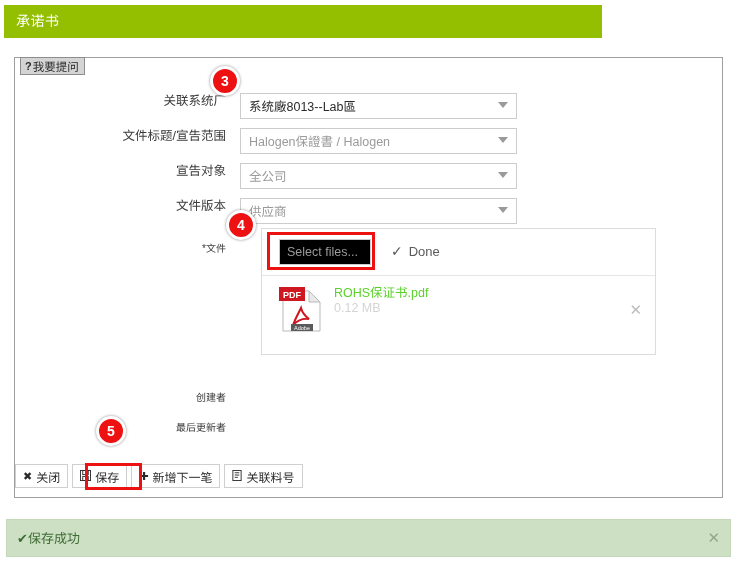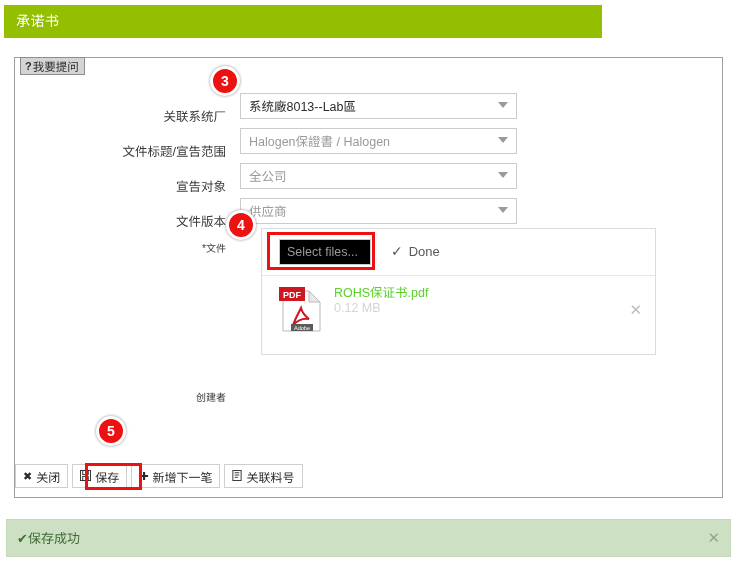--- a/index.html
+++ b/index.html
@@ -82,21 +82,20 @@
   }
   .row-label {
     width: 130px;
     text-align: right;
     font-size: 12.5px;
     color: #3b3b3b;
     line-height: 16px;
     white-space: nowrap;
     padding-right: 14px;
     box-sizing: border-box;
-    margin-top: 16px;
   }
 
   .select-box {
     position: relative;
     width: 277px;
     height: 26px;
     border: 1px solid #cccccc;
     background: #ffffff;
     box-sizing: border-box;
     cursor: pointer;
@@ -382,20 +381,21 @@
       </svg>
       <div class="file-meta">
         <div class="file-name">ROHS保证书.pdf</div>
         <div class="file-size">0.12 MB</div>
       </div>
       <div class="file-remove">✕</div>
     </div>
   </div>
 
   <div class="meta-label" style="left:110px; top:390px;">创建者</div>
+  <div class="meta-label" style="left:110px; top:420px;">最后更新者</div>
 
   <div class="btn-bar">
     <div class="btn">
       <span class="bicon">✖</span>
       <span>关闭</span>
     </div>
     <div class="btn">
       <span class="bicon">
         <svg width="11" height="11" viewBox="0 0 12 12">
             <rect x="0.5" y="0.5" width="11" height="11" fill="none" stroke="#2b2b2b"></rect>

